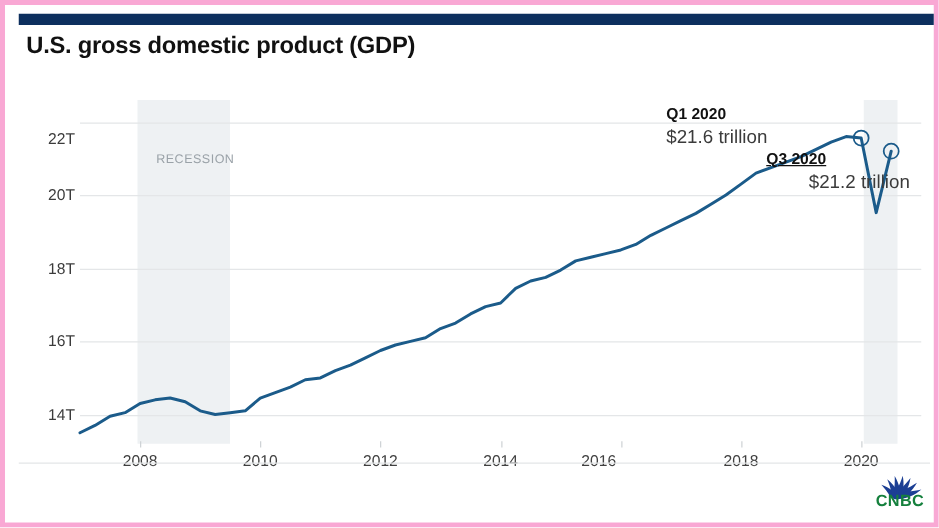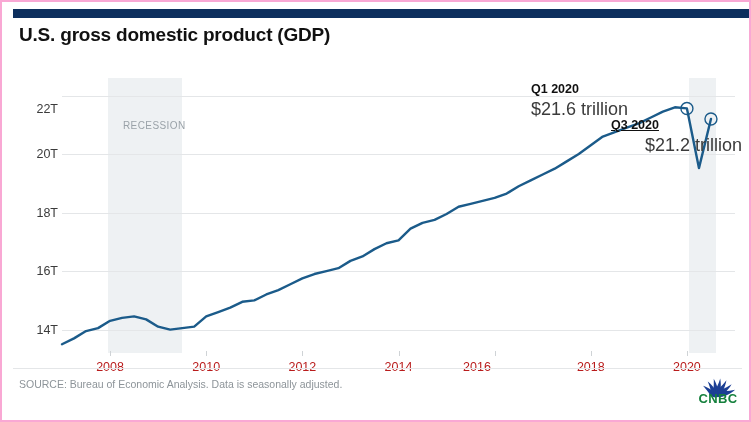--- a/index.html
+++ b/index.html
@@ -10,21 +10,21 @@
   body {
     font-family: "Liberation Sans", sans-serif;
   }
   #page {
     position: relative;
     width: 751px;
     height: 422px;
     background: #ffffff;
     overflow: hidden;
     box-sizing: border-box;
-    border: 2px solid #f9a8d4;
+    border: 4px solid #f9a8d4;
   }
   #topbar {
     position: absolute;
     left: 11px;
     top: 7px;
     width: 740px;
     height: 9px;
     background: #0d2f5e;
   }
   #title {
@@ -82,21 +82,21 @@
     top: 42px;
     font-size: 10px;
     letter-spacing: 0.4px;
     color: #9aa2a8;
     white-space: nowrap;
   }
   .xtick {
     position: absolute;
     top: 282px;
     font-size: 12.5px;
-    color: #b91c1c;
+    color: #404040;
     transform: translateX(-50%);
     white-space: nowrap;
   }
   .xtickmark {
     position: absolute;
     top: 273px;
     width: 1px;
     height: 5px;
     background: #cfd3d6;
   }
@@ -110,21 +110,21 @@
   }
   .anno-title {
     position: absolute;
     font-size: 12.5px;
     font-weight: bold;
     color: #111111;
     white-space: nowrap;
   }
   .anno-value {
     position: absolute;
-    font-size: 18px;
+    font-size: 15px;
     color: #3b3b3b;
     white-space: nowrap;
   }
   #anno1-title { left: 529px; top: 4px; }
   #anno1-value { left: 529px; top: 21px; }
   #anno2-title { left: 609px; top: 40px; text-decoration: underline; }
   #anno2-value { left: 643px; top: 57px; }
   #footer-rule {
     position: absolute;
     left: 11px;
@@ -216,21 +216,20 @@
         </g>
     </svg>
 
     <div class="anno-title" id="anno1-title">Q1 2020</div>
     <div class="anno-value" id="anno1-value">$21.6 trillion</div>
     <div class="anno-title" id="anno2-title">Q3 2020</div>
     <div class="anno-value" id="anno2-value">$21.2 trillion</div>
   </div>
 
   <div id="footer-rule"></div>
-  <div id="source">SOURCE: Bureau of Economic Analysis. Data is seasonally adjusted.</div>
 
   <svg id="logo" viewBox="0 0 52 30">
     <g transform="translate(26,27)" fill="#1c3f94">
       <g transform="rotate(-60)">
           <path d="M0,0 C2.6,-4 3.6,-11 2.2,-18.5 C1.1,-15 -0.4,-11 -2.2,-8 C-3.3,-5.4 -2.2,-1.8 0,0 Z"></path>
         </g>
       <g transform="rotate(-40)">
           <path d="M0,0 C2.6,-4 3.6,-11 2.2,-18.5 C1.1,-15 -0.4,-11 -2.2,-8 C-3.3,-5.4 -2.2,-1.8 0,0 Z"></path>
         </g>
       <g transform="rotate(-20)">

